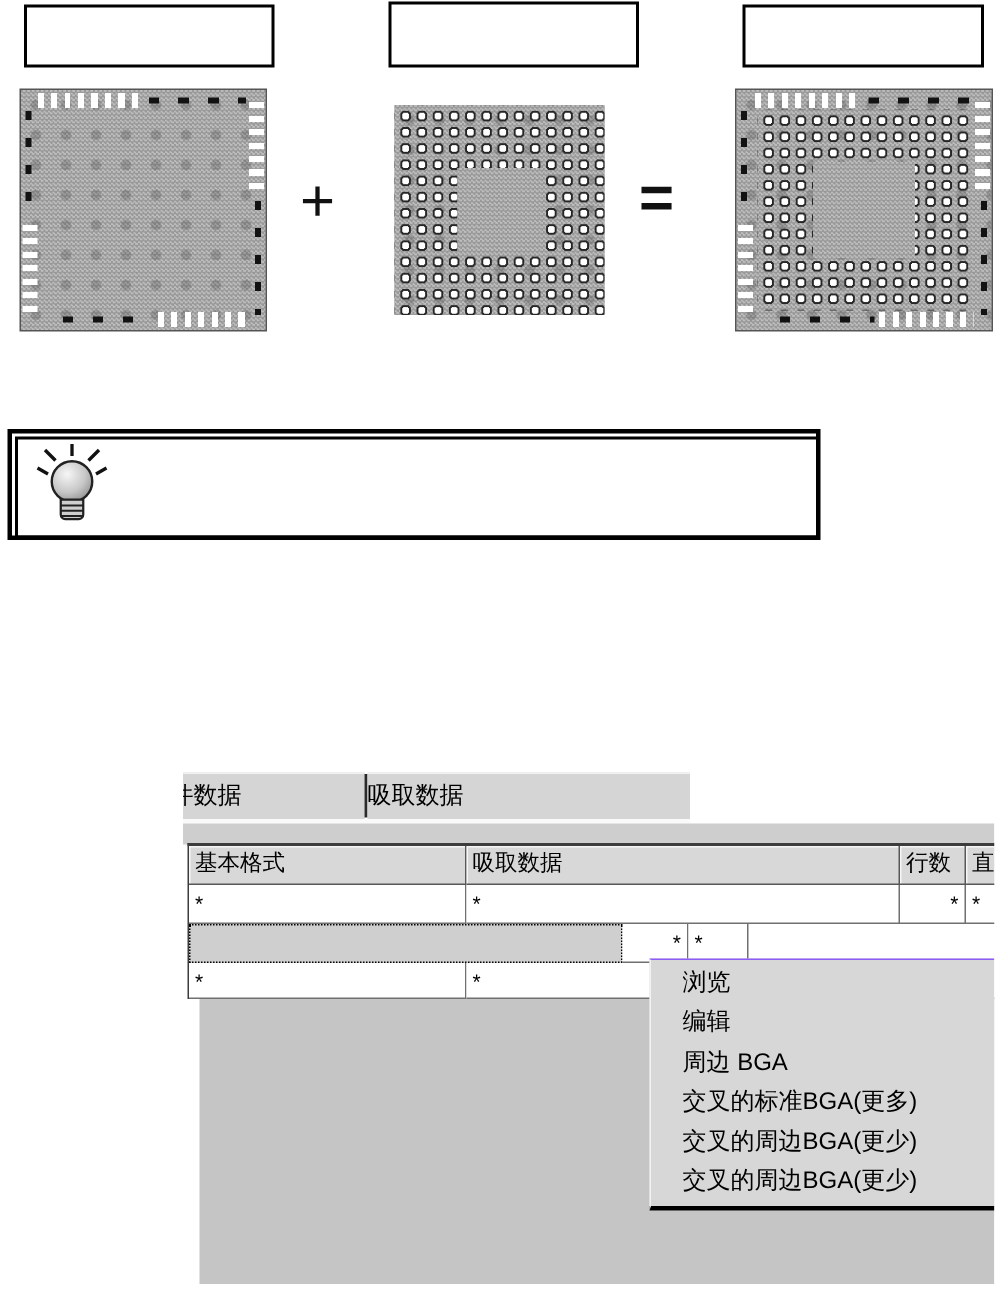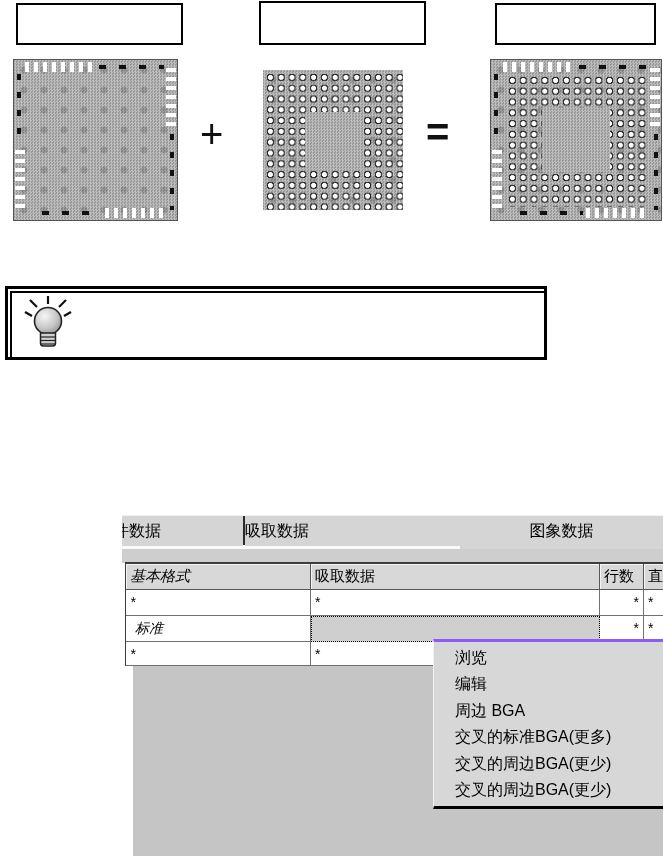--- a/index.html
+++ b/index.html
@@ -61,29 +61,29 @@
   .gray-strip{position:absolute;left:122px;top:549px;width:541px;height:14px;background:#cecece;}
 
   .grid{position:absolute;left:125px;top:562px;width:558px;
         border-left:1px solid #3c3c3c;border-top:2px solid #3c3c3c;}
   .grow{display:flex;height:26px;}
   .grow.r3{height:24px;}
   .gcell{box-sizing:border-box;border-right:1px solid #707070;border-bottom:1px solid #707070;
          font-size:14px;line-height:24px;padding:0 4px;background:#fff;overflow:hidden;white-space:nowrap;}
   .ghead .gcell{background:#d8d8d8;font-size:15px;
      box-shadow:inset 1px 1px 0 #f5f5f5;border-right:1px solid #585858;border-bottom:1px solid #585858;}
-  .c1{width:185px;font-style:italic;} .c2{width:289px;} .c3{width:44px;} .c4{width:40px;}
+  .c1{width:185px;} .c2{width:289px;} .c3{width:44px;} .c4{width:40px;}
   .num{text-align:right;}
   .sel{background:#cfcfcf !important;border:1px dotted #000 !important;}
   .std{padding-left:9px;}
 
   .panel{position:absolute;left:133px;top:666px;width:530px;height:190px;background:#c5c5c5;}
 
   .menu{position:absolute;left:433px;top:639px;width:230px;background:#d7d7d7;
-        border-left:1px solid #f2f2f2;border-top:3px solid #8b5cf6;border-bottom:3px solid #000;
+        border-left:1px solid #f2f2f2;border-top:1px solid #8b5cf6;border-bottom:3px solid #000;
         padding:3px 0;z-index:9;box-sizing:border-box;}
   .mitem{height:26.4px;line-height:26.4px;padding-left:21px;font-size:16px;white-space:nowrap;overflow:hidden;}
 </style>
 </head>
 <body>
 
 <div class="page">
 
   <div class="capbox b1"></div>
   <div class="capbox b2"></div>
@@ -146,43 +146,39 @@
     </div>
   </div>
 
   <div class="tab tab1">
     <span>件数据</span>
   </div>
   <div class="tabsep"></div>
   <div class="tab tab2">
     <span>吸取数据</span>
   </div>
-  <div class="tab tab3">
-    <span>图象数据</span>
-  </div>
   <div class="tab-underline"></div>
   <div class="gray-strip"></div>
 
   <div class="panel"></div>
 
   <div class="grid">
     <div class="grow ghead">
       <div class="gcell c1">基本格式</div>
       <div class="gcell c2">吸取数据</div>
       <div class="gcell c3">行数</div>
       <div class="gcell c4">直径</div>
     </div>
     <div class="grow">
       <div class="gcell c1">*</div>
       <div class="gcell c2">*</div>
       <div class="gcell c3 num">*</div>
       <div class="gcell c4">*</div>
     </div>
     <div class="grow">
-      <div class="gcell c1 std">标准</div>
       <div class="gcell c2 sel"></div>
       <div class="gcell c3 num">*</div>
       <div class="gcell c4">*</div>
     </div>
     <div class="grow r3">
       <div class="gcell c1">*</div>
       <div class="gcell c2">*</div>
       <div class="gcell c3"></div>
       <div class="gcell c4"></div>
     </div>

